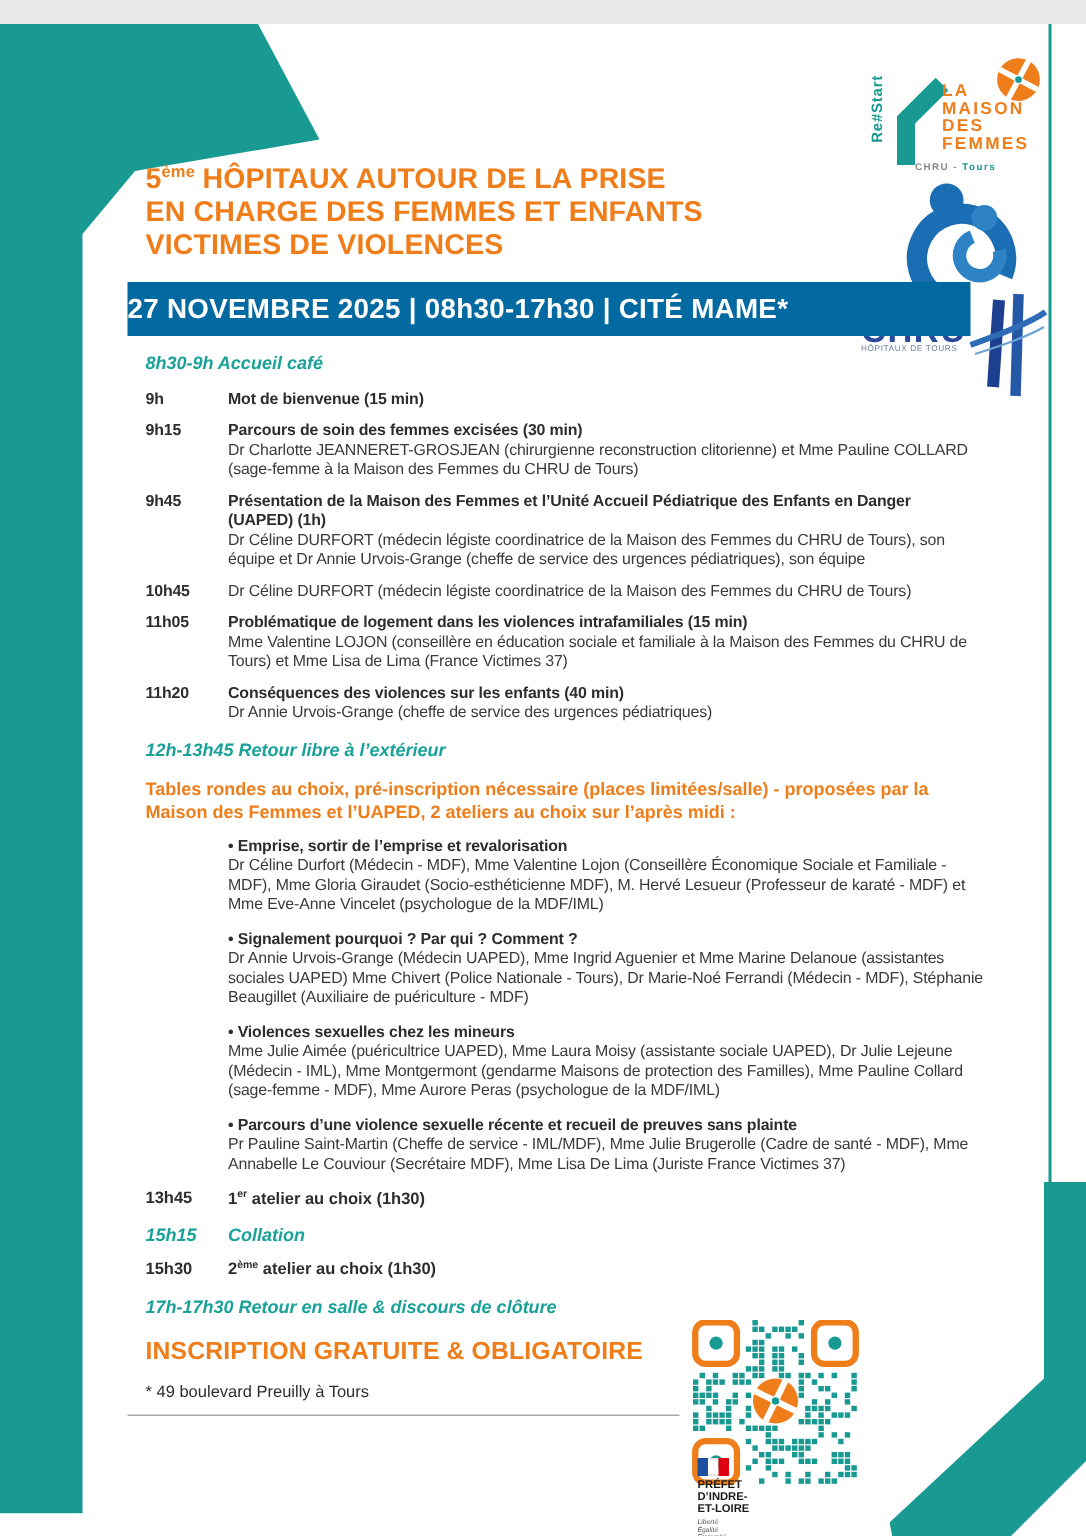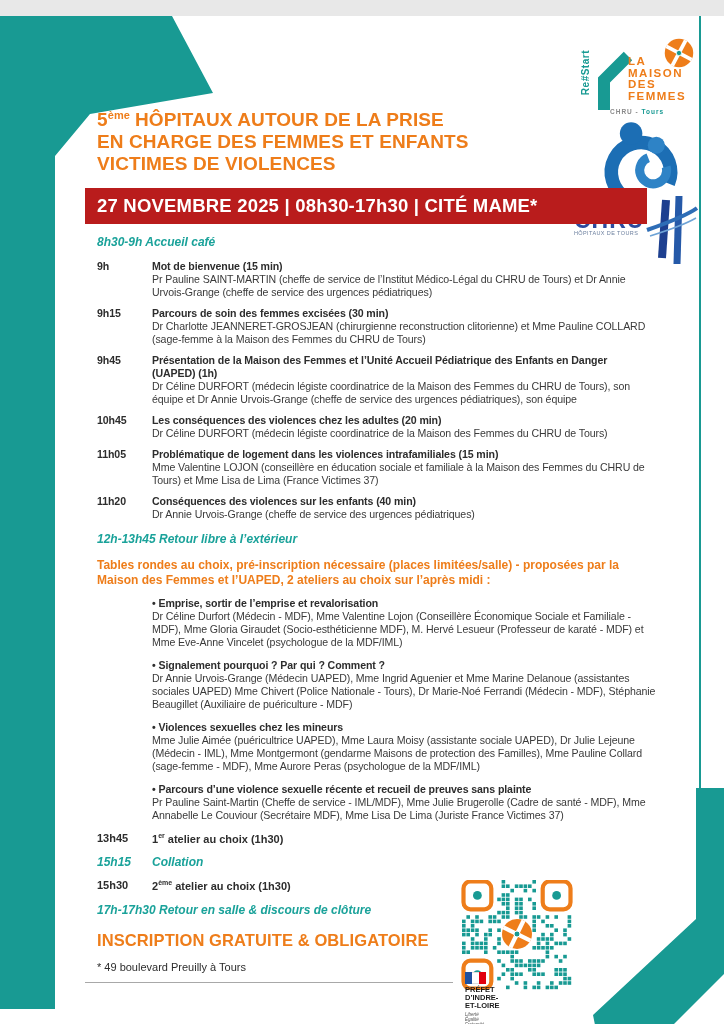--- a/index.html
+++ b/index.html
@@ -26,22 +26,22 @@
   .logo-family{position:absolute;left:596px;top:104px;}
   .logo-chru{position:absolute;left:574px;top:192px;width:120px;height:60px;}
   .chru-name{color:#2b4a9d;font-weight:bold;font-size:23px;letter-spacing:1px;line-height:24px;}
   .chru-sub{color:#6b7f9e;font-size:5.5px;letter-spacing:.4px;margin-top:-2px;}
   .chru-h{position:absolute;left:72px;top:-14px;}
 
   
   .content{position:absolute;left:85px;top:88px;width:562px;}
   .title{margin:0 0 0 12px;color:#ee7d1a;font-size:19px;font-weight:bold;line-height:22px;letter-spacing:.1px;}
   .title sup{font-size:11px;} .title .sp{margin-left:5px;}
-  .banner{margin-top:13px;background:#b91c1c;color:#fff;font-weight:bold;font-size:18.5px;
-    height:36px;line-height:36px;padding-left:12px;letter-spacing:.2px;}
+  .banner{margin-top:13px;background:#0369a1;color:#fff;font-weight:bold;font-size:18.5px;
+    height:36px;line-height:36px;letter-spacing:.2px;}
   .sect{margin:11px 0 0 12px;color:#1aa29a;font-style:italic;font-weight:bold;font-size:12px;}
   .sched{margin:11px 0 0 12px;}
   .item{display:flex;margin-bottom:8px;font-size:10.6px;line-height:13px;letter-spacing:-.1px;color:#3a3a3a;}
   .time{width:55px;flex:none;font-weight:bold;color:#2d2d2d;}
   .ibody{width:505px;}
   .item-title{font-weight:bold;color:#2d2d2d;}
   .tables-intro{margin:12px 0 0 12px;color:#ee7d1a;font-weight:bold;font-size:12px;line-height:14.5px;width:548px;}
   .ws{margin:10px 0 0 67px;width:505px;font-size:10.6px;line-height:13px;letter-spacing:-.1px;color:#3a3a3a;}
   .ws-title{font-weight:bold;color:#2d2d2d;}
   .ws-title::before{content:"\2022\00a0";}
@@ -150,41 +150,39 @@
       <span>27 NOVEMBRE 2025 | 08h30-17h30 | CITÉ MAME*</span>
     </div>
 
     <div class="sect">8h30-9h Accueil café</div>
 
     <div class="sched">
       <div class="item">
         <div class="time">9h</div>
         <div class="ibody">
             <div class="item-title">Mot de bienvenue (15 min)</div>
-          <div>Pr Pauline SAINT-MARTIN (cheffe de service de l’Institut Médico-Légal du CHRU de Tours) et Dr Annie Urvois-Grange (cheffe de service des urgences pédiatriques)</div>
           </div>
       </div>
       <div class="item">
         <div class="time">9h15</div>
         <div class="ibody">
             <div class="item-title">Parcours de soin des femmes excisées (30 min)</div>
           <div>Dr Charlotte JEANNERET-GROSJEAN (chirurgienne reconstruction clitorienne) et Mme Pauline COLLARD (sage-femme à la Maison des Femmes du CHRU de Tours)</div>
           </div>
       </div>
       <div class="item">
         <div class="time">9h45</div>
         <div class="ibody">
             <div class="item-title">Présentation de la Maison des Femmes et l’Unité Accueil Pédiatrique des Enfants en Danger (UAPED) (1h)</div>
           <div>Dr Céline DURFORT (médecin légiste coordinatrice de la Maison des Femmes du CHRU de Tours), son équipe et Dr Annie Urvois-Grange (cheffe de service des urgences pédiatriques), son équipe</div>
           </div>
       </div>
       <div class="item">
         <div class="time">10h45</div>
         <div class="ibody">
-            <div class="item-title">Les conséquences des violences chez les adultes (20 min)</div>
           <div>Dr Céline DURFORT (médecin légiste coordinatrice de la Maison des Femmes du CHRU de Tours)</div>
           </div>
       </div>
       <div class="item">
         <div class="time">11h05</div>
         <div class="ibody">
             <div class="item-title">Problématique de logement dans les violences intrafamiliales (15 min)</div>
           <div>Mme Valentine LOJON (conseillère en éducation sociale et familiale à la Maison des Femmes du CHRU de Tours) et Mme Lisa de Lima (France Victimes 37)</div>
           </div>
       </div>

